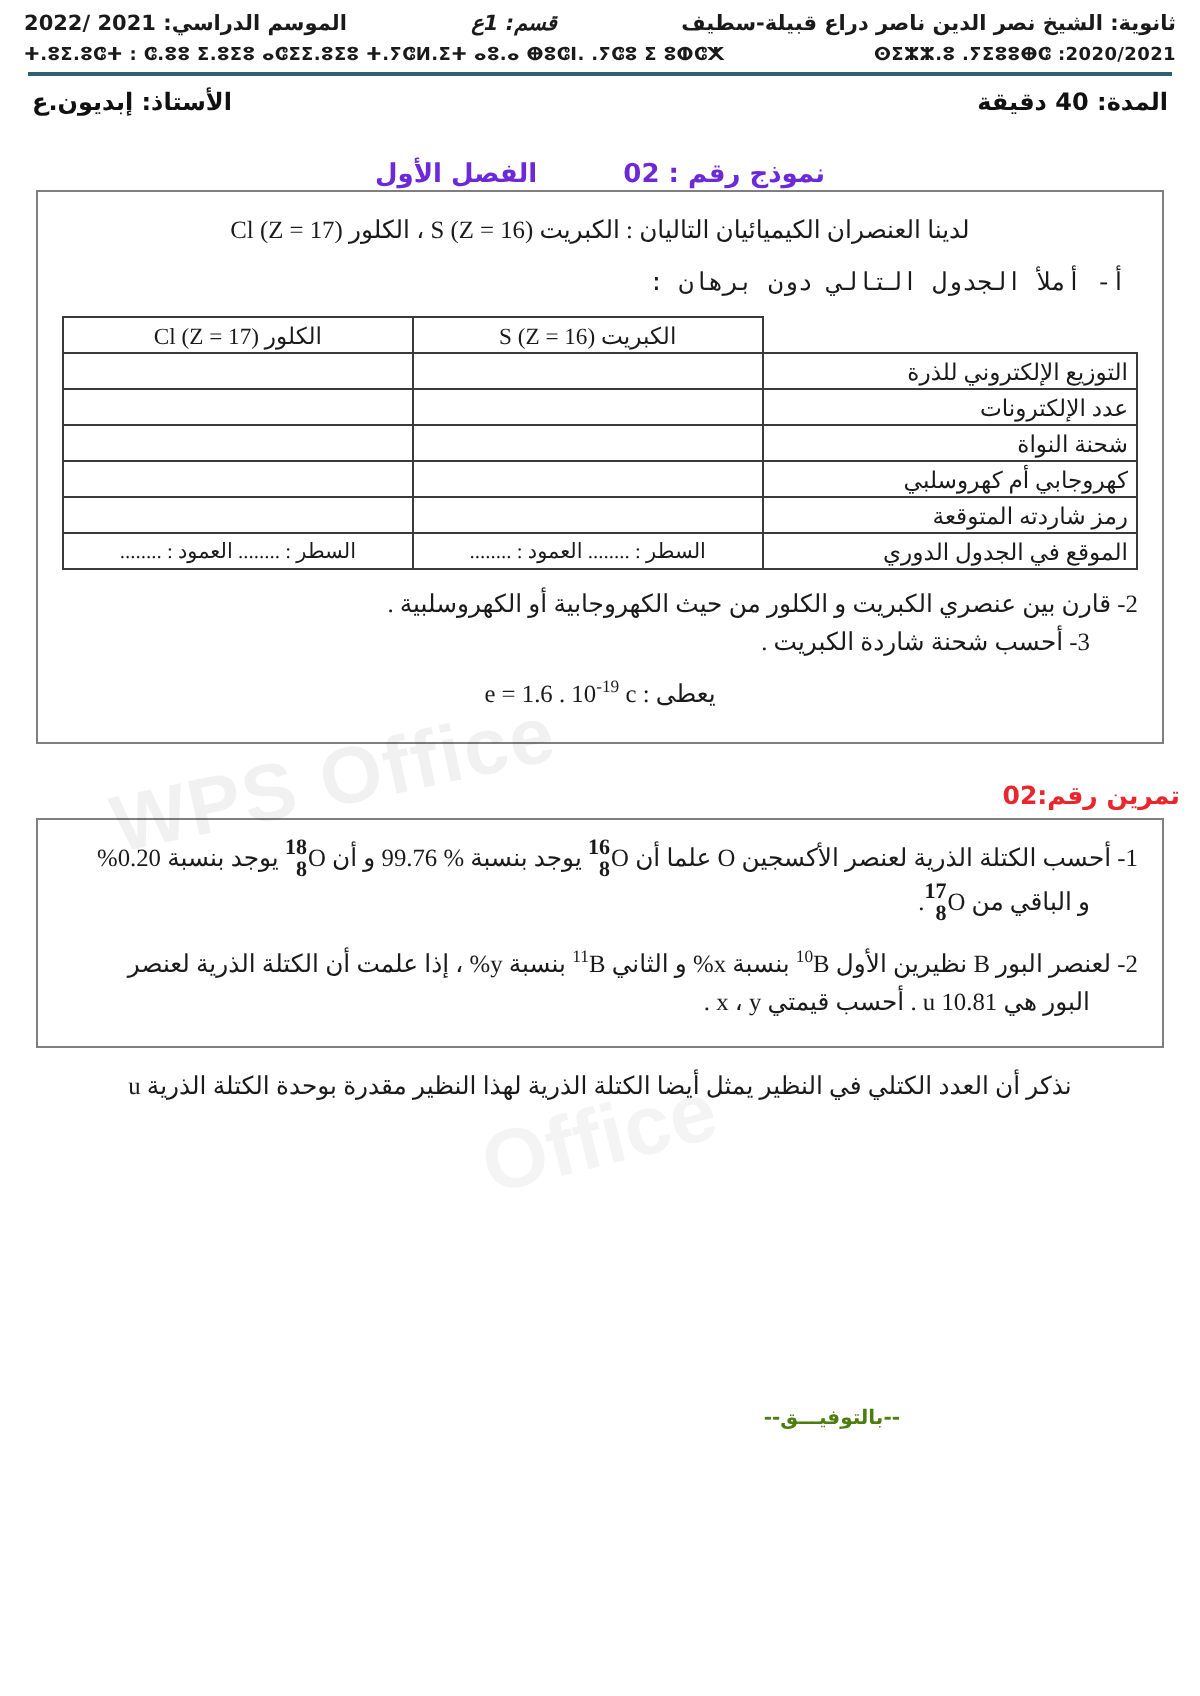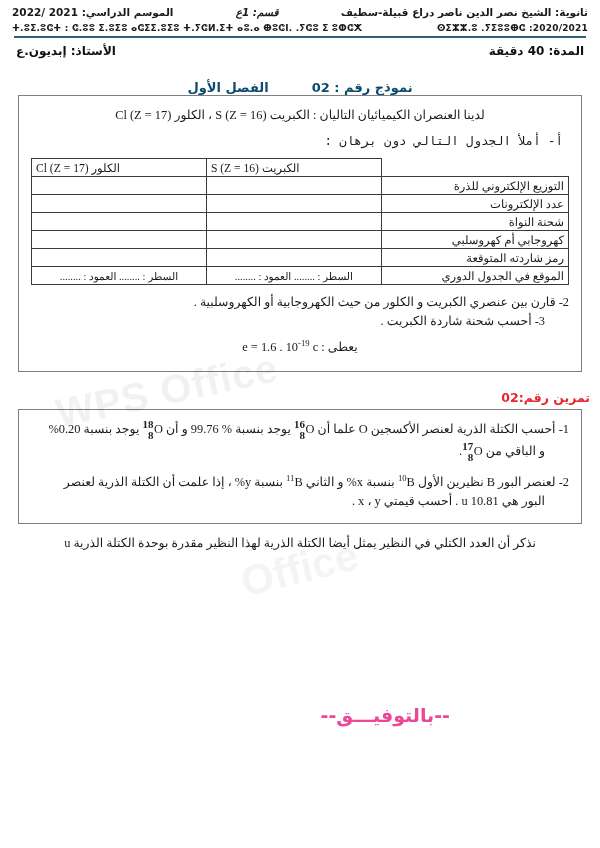--- a/index.html
+++ b/index.html
@@ -77,21 +77,21 @@
     padding: 0 4px;
   }
 
   
   .doc-title {
     margin-top: 22px;
     text-align: center;
     font-family: "DejaVu Sans", "Liberation Sans", sans-serif;
     font-weight: bold;
     font-size: 13px;
-    color: #0c4a6e;
+    color: #6d28d9;
     direction: rtl;
   }
   .doc-title .seg { display: inline-block; }
   .doc-title .gap { display: inline-block; width: 34px; }
 
   
   .ex-heading {
     margin: 18px 10px 4px 0;
     text-align: right;
     font-family: "DejaVu Sans", "Liberation Sans", sans-serif;
@@ -142,21 +142,21 @@
     font-weight: normal;
     padding: 0 4px;
     color: #1a1a1a;
     font-family: "Liberation Serif", "DejaVu Serif", serif;
     overflow: hidden;
     white-space: nowrap;
   }
   table.fill-table .col-label { width: 35%; text-align: right; }
   table.fill-table .col-val   { width: 32.5%; text-align: center; }
   table.fill-table thead td.col-label { border: none; }
-  table.fill-table thead td.col-val { text-align: left; }
+  table.fill-table thead td.col-val { text-align: center; }
   table.fill-table td.blank { }
   table.fill-table td.dots { text-align: center; font-size: 10.5px; }
 
   .tail-q { margin-top: 6px; }
   .give-line { margin-top: 6px; text-align: center; }
 
   sub, sup { font-size: 70%; line-height: 0; }
   .iso { display: inline-block; direction: ltr; unicode-bidi: isolate;
          position: relative; white-space: nowrap; }
   .iso .pre { display: inline-grid; vertical-align: middle;
@@ -194,22 +194,22 @@
     direction: ltr;
   }
 
   
   .footer-note {
     position: absolute;
     top: 704px;
     right: 150px;
     font-family: "DejaVu Sans", "Liberation Sans", sans-serif;
     font-weight: bold;
-    font-size: 19px;
-    color: #ec4899;
+    font-size: 10px;
+    color: #4d7c0f;
     direction: rtl;
     letter-spacing: 0.5px;
   }
 </style>
 </head>
 <body>
 
 <div class="page">
 
   <div class="header">

